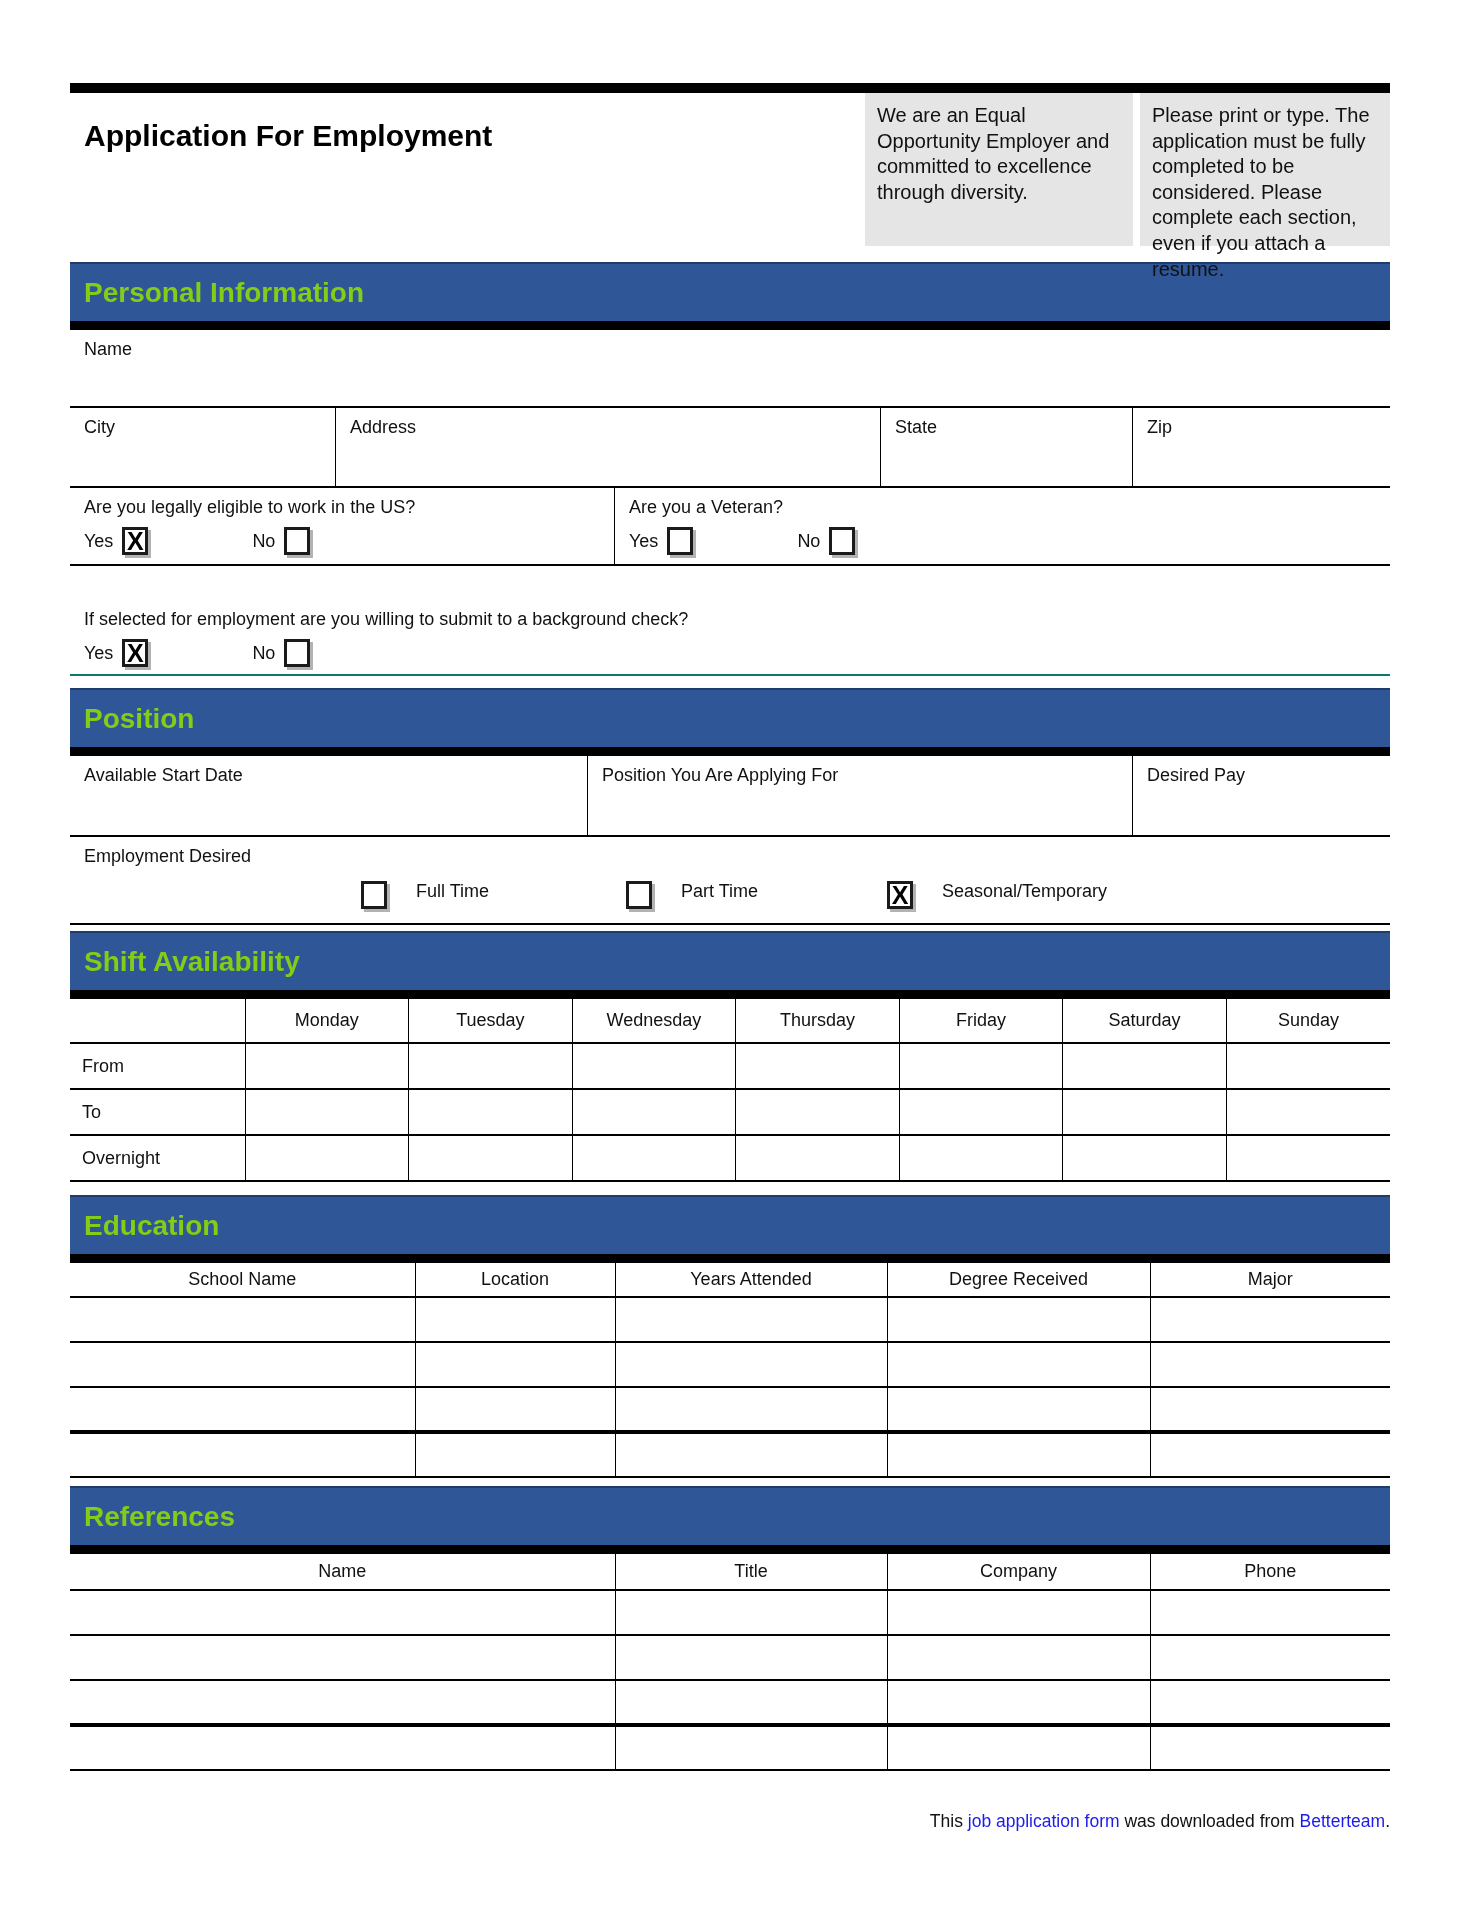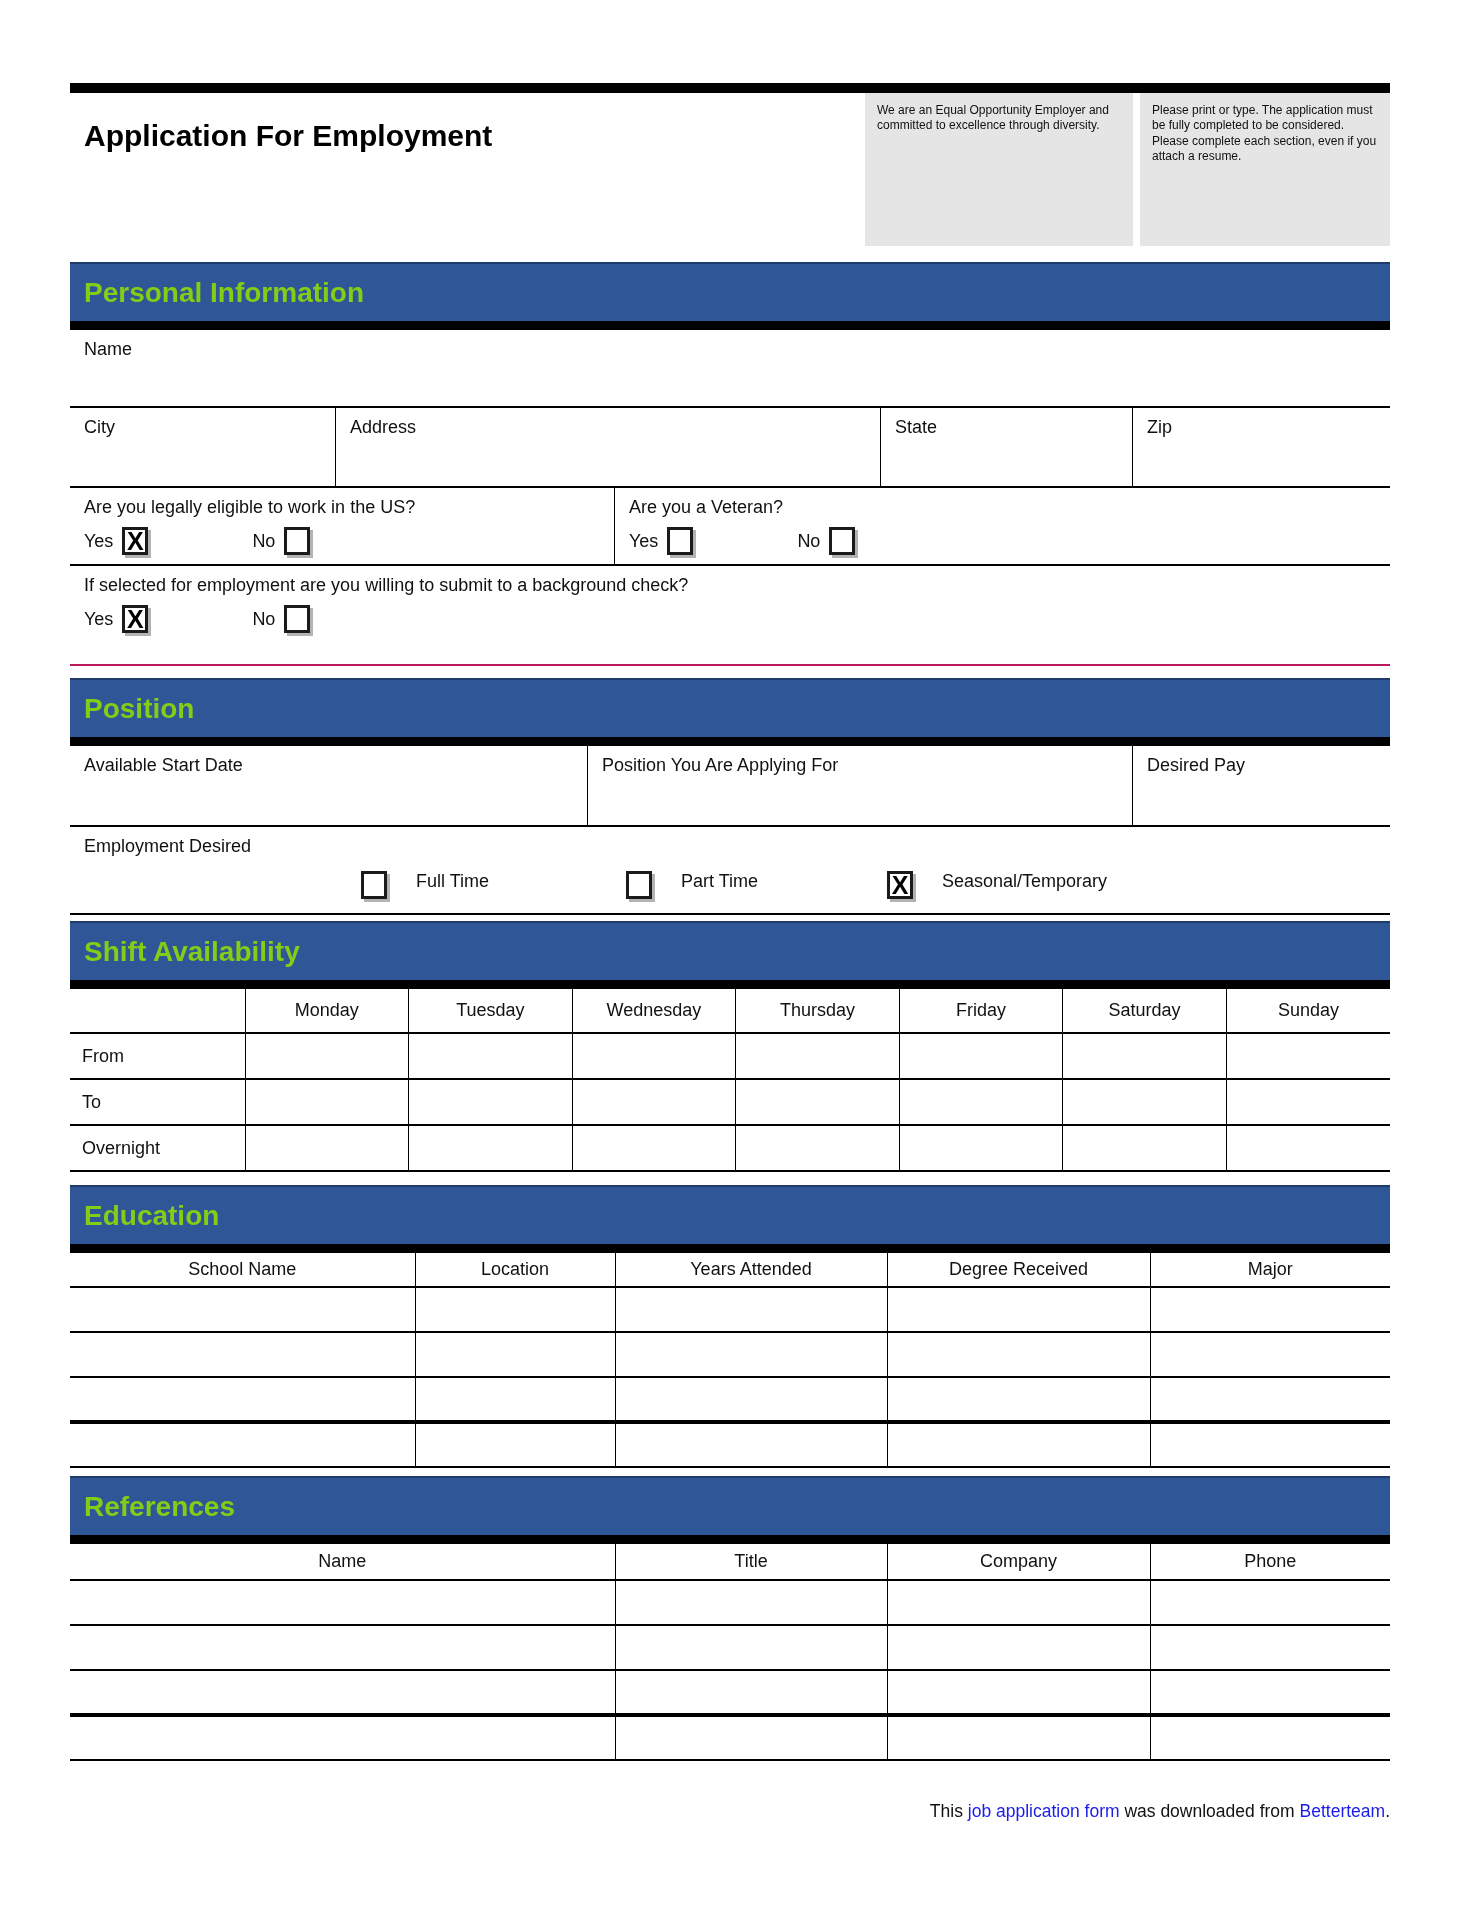--- a/index.html
+++ b/index.html
@@ -5,37 +5,37 @@
   * { margin:0; padding:0; box-sizing:border-box; }
   body { background:#ffffff; font-family:"Liberation Sans", sans-serif; color:#111; }
   .page { position:relative; width:1484px; height:1920px; background:#fff; overflow:hidden; }
   .content { position:absolute; left:70px; top:83px; width:1320px; }
 
   .topbar { height:10px; background:#000; }
 
   .header-row { display:flex; align-items:stretch; height:153px; }
   .title-wrap { flex:1; padding:26px 0 0 14px; }
   .form-title { font-size:30px; font-weight:bold; color:#000; }
-  .notice-box { background:#e5e5e5; font-size:12px; line-height:1.28; padding:10px 12px; color:#111; }
+  .notice-box { background:#e5e5e5; font-size:20px; line-height:1.28; padding:10px 12px; color:#111; }
   .notice-eo { width:268px; }
   .notice-print { width:250px; margin-left:7px; }
 
   .section-bar { background:#2f5697; border-top:2px solid #203c6b; border-bottom:9px solid #000;
                  padding:13px 14px 12px; color:#84cc16; font-size:28px; font-weight:bold; }
   .mt16{margin-top:16px;} .mt12{margin-top:12px;} .mt6{margin-top:6px;} .mt13{margin-top:13px;} .mt8{margin-top:8px;}
 
   .prow { display:flex; border-bottom:2px solid #000; }
   .pcell { position:relative; }
   .pcell.vline { border-right:1.5px solid #000; }
   .flabel { display:block; padding:9px 0 0 14px; font-size:18px; }
   .row-name { height:78px; }
   .row-address { height:80px; }
   .row-phone { height:81px; }
   .row-elig { height:78px; }
-  .row-bg { display:block; height:100px; border-bottom:2px solid #be185d; }
+  .row-bg { display:block; height:76px; border-bottom:2px solid #0f766e;margin-top:34px; }
   .row-pos { height:81px; }
 
   .w545{width:545px;} .w266{width:266px;} .w252{width:252px;} .w257{width:257px;} .w518{width:518px;} .wrest{flex:1;}
 
   .yn { display:flex; align-items:center; margin:9px 0 0 14px; font-size:18px; }
   .cb { display:inline-flex; align-items:center; justify-content:center;
         width:26px; height:28px; background:#fff; border:3px solid #1b1b1b;
         box-shadow:3px 3px 0 #b3b3b3; font-size:25px; font-weight:900; line-height:1; color:#000; }
   .yn .cb { margin-left:9px; }
   .yn .no-lab { margin-left:104px; }

